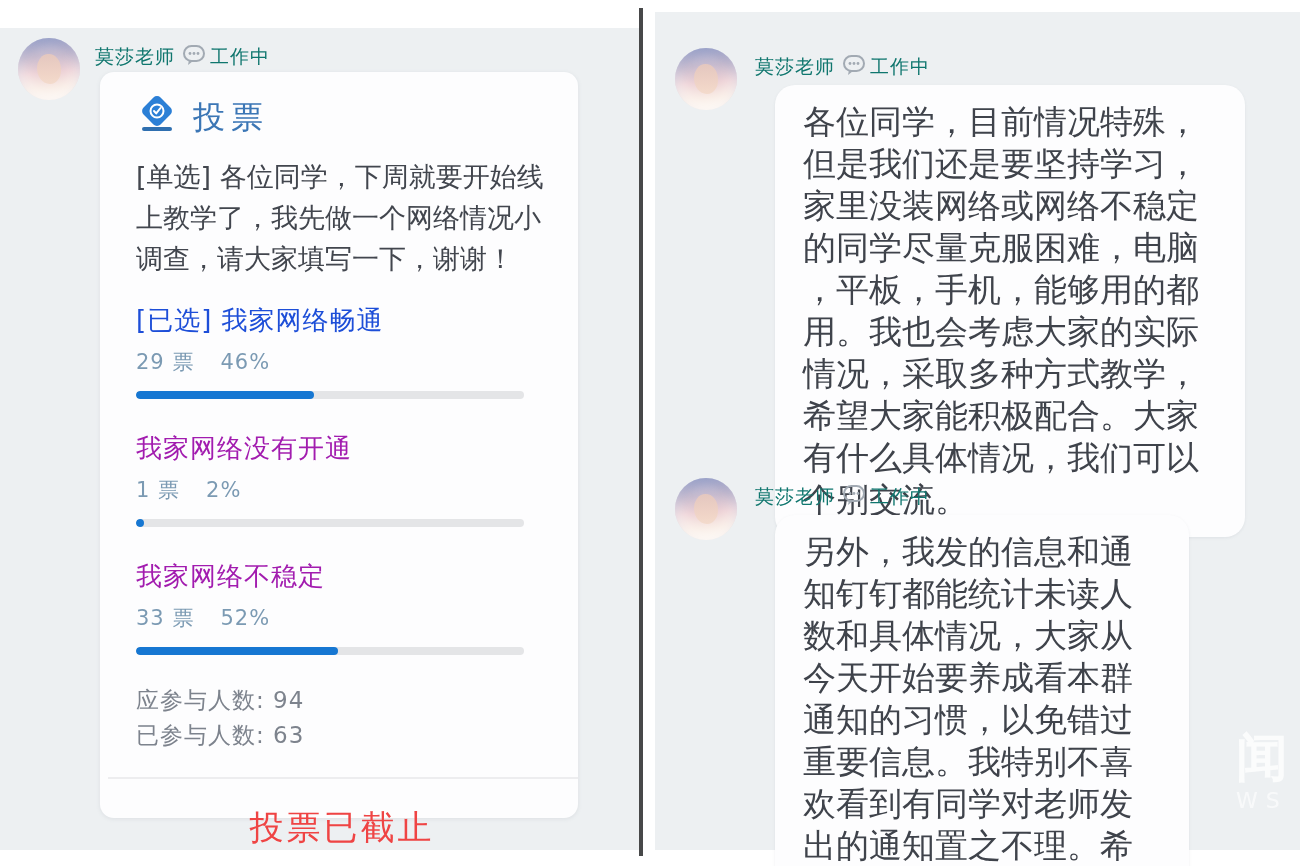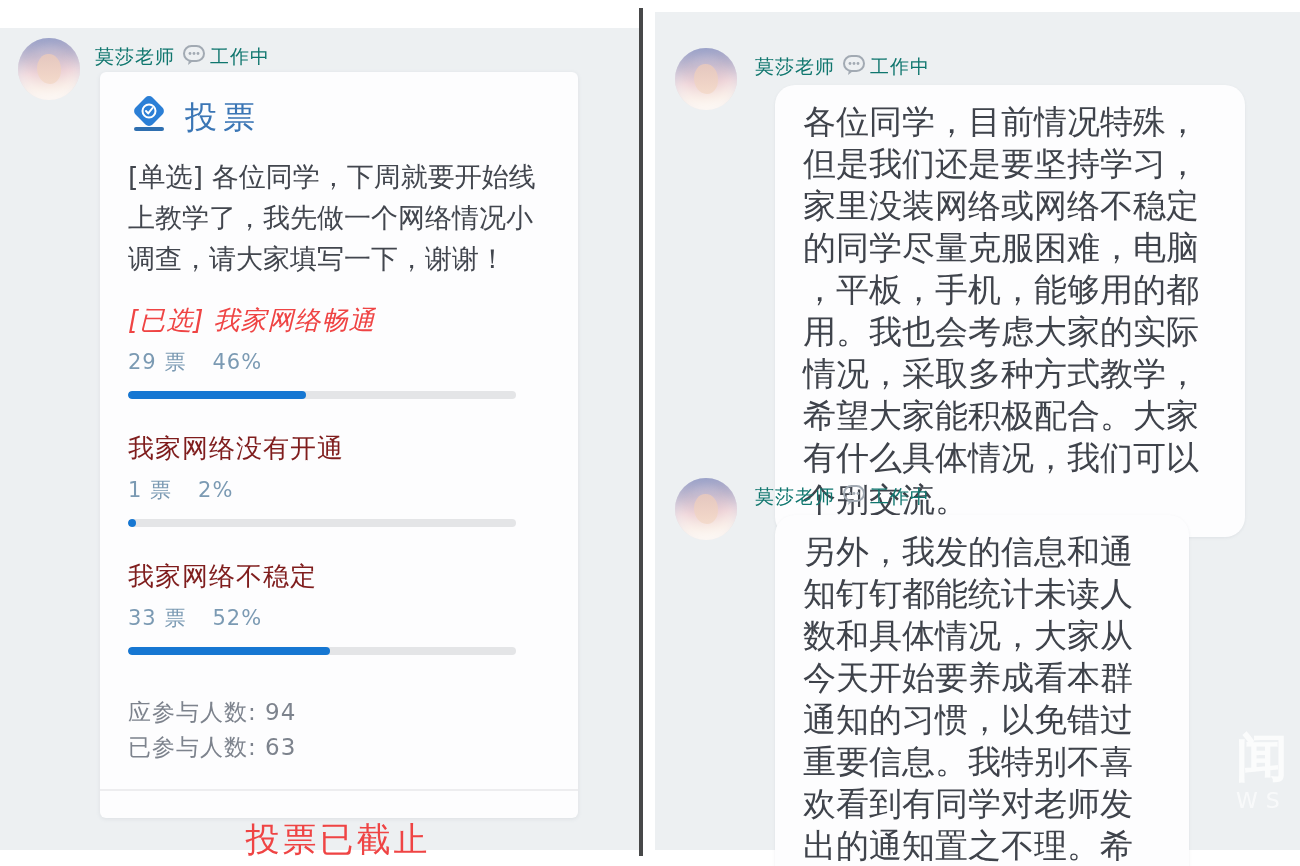--- a/index.html
+++ b/index.html
@@ -48,42 +48,42 @@
     box-shadow:0 1px 3px rgba(120,130,145,.12);
     padding:16px 28px;
     font-size:33px; line-height:42px; color:#3f434b;
     word-break:break-all; line-break:anywhere;
   }
   
   .poll-card {
     position:absolute;
     left:100px; top:44px; width:478px; height:746px;
     background:#fdfdfe;
-    border-radius:6px;
+    border-radius:14px;
     box-shadow:0 1px 4px rgba(120,130,145,.14);
-    padding:24px 30px 0 28px;
+    padding:24px 30px 0 36px;
   }
   .poll-header { display:flex; align-items:center; gap:15px; margin-bottom:16px; }
   .poll-title { font-size:32px; color:#3b76b5; letter-spacing:6px; }
   .poll-question {
     font-size:27px; line-height:41px; color:#42464e;
     word-break:break-all; line-break:anywhere;
     margin-bottom:24px;
   }
   .poll-option { margin-top:20px; }
-  .opt-label { font-size:26px; color:#7f1d1d; letter-spacing:1px; }
-  .poll-option.selected .opt-label { color:#ef4444;font-style:italic; }
+  .opt-label { font-size:26px; color:#a21caf; letter-spacing:1px; }
+  .poll-option.selected .opt-label { color:#1d4ed8; }
   .opt-votes { margin-top:10px; font-size:21px; color:#7b9ab3; letter-spacing:1px; }
   .opt-votes .pct { margin-left:26px; }
   .opt-bar {
     margin-top:15px; height:8px; border-radius:4px; background:#e4e5e7;
     overflow:hidden; width:388px;
   }
   .opt-bar .fill { height:100%; border-radius:4px; background:#1677d2; }
-  .poll-stats { margin-top:40px; font-size:23px; color:#7d838d; line-height:35px; letter-spacing:1px; }
+  .poll-stats { margin-top:28px; font-size:23px; color:#7d838d; line-height:35px; letter-spacing:1px; }
   .poll-footer-divider {
     margin:24px -30px 0 -28px;
     border-top:2px solid #ededef;
   }
   .poll-footer {
     text-align:center; font-size:34px; color:#ef4444;
     padding:26px 0 20px; letter-spacing:3px;
   }
   
   .watermark {

